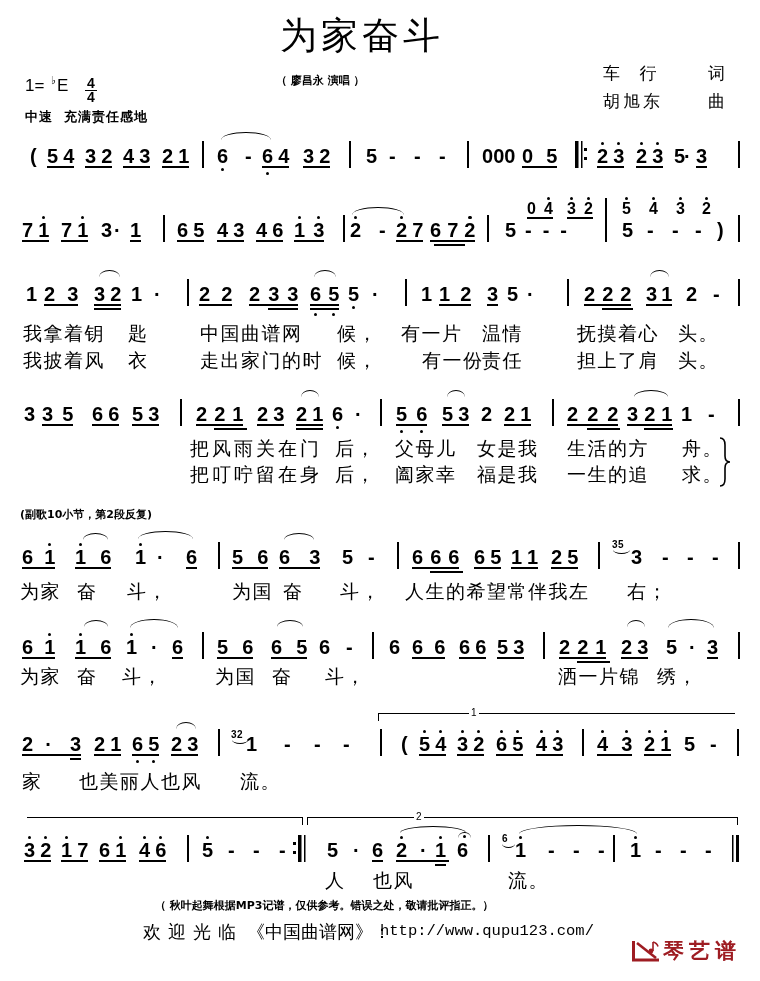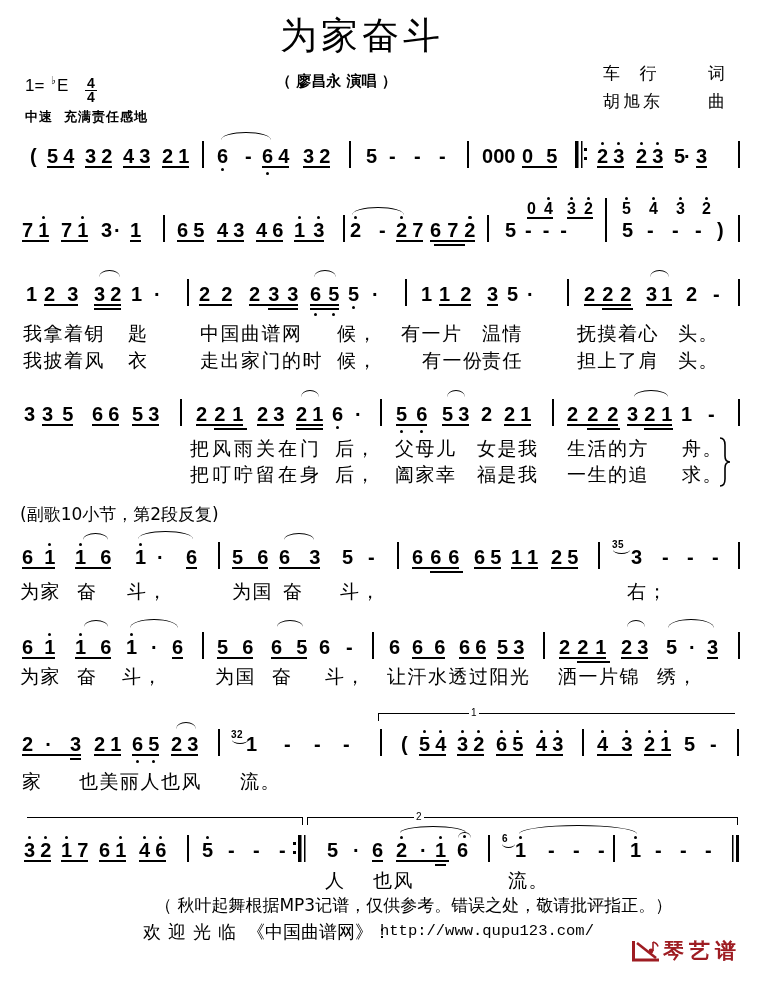--- a/index.html
+++ b/index.html
@@ -1,21 +1,21 @@
 <!DOCTYPE html>
 <html><head>
 <meta charset="utf-8">
 <style>
 *{margin:0;padding:0;box-sizing:border-box}
 html,body{width:760px;height:981px;background:#fff;overflow:hidden}
 body{position:relative;color:#000;font-family:"Liberation Sans",sans-serif;--brand:#9e1c22}
 i{display:block;font-style:normal;position:absolute}
 .abs{position:absolute;white-space:pre}
 .title{font-family:"DejaVu Sans",sans-serif;font-weight:normal;font-size:37px;line-height:42px;letter-spacing:4px}
-.perf{font-family:"DejaVu Sans",sans-serif;font-weight:bold;font-size:15px;line-height:18px}
+.perf{font-family:"DejaVu Sans",sans-serif;font-weight:bold;font-size:11px;line-height:18px}
 .keytxt{font-family:"Liberation Sans",sans-serif;font-size:17px;line-height:20px}
 .flat{font-family:"DejaVu Sans",sans-serif;font-size:11px;line-height:12px}
 .tsnum{font-family:"Liberation Sans",sans-serif;font-weight:bold;font-size:14px;line-height:14px;width:12px;text-align:center}
 .tsline{left:85px;top:90px;width:12px;height:1px;background:#000}
 .tempo{font-family:"DejaVu Sans",sans-serif;font-weight:bold;font-size:13px;line-height:16px;letter-spacing:1px}
 .credit{font-family:"DejaVu Serif",serif;font-size:17px;line-height:20px}
 .row{position:absolute;left:0;width:760px;height:20px}
 .t{position:absolute;top:0;font-family:"Liberation Sans",sans-serif;font-weight:bold;font-size:20px;line-height:20px;white-space:pre;--ls:5px;letter-spacing:var(--ls)}
 .t>span{position:relative}
 .t .hi::before{content:"";position:absolute;top:-3px;left:calc((100% - var(--ls))/2 - 1.6px);width:3.3px;height:3.3px;border-radius:50%;background:#000}
@@ -43,21 +43,21 @@
  radial-gradient(circle,#000 1.5px,transparent 1.9px) 0 15px/5px 5px no-repeat,
  linear-gradient(#000,#000) 6px 0/3.5px 100% no-repeat,
  linear-gradient(#000,#000) 11.5px 0/1.5px 100% no-repeat}
 .final-bar{top:-5px;width:7px;height:27px;background:
  linear-gradient(#000,#000) 0 0/1.5px 100% no-repeat,
  linear-gradient(#000,#000) 3.5px 0/3.5px 100% no-repeat}
 .lyr{position:absolute;left:0;width:760px;height:21px}
 .w{position:absolute;top:0;font-family:"DejaVu Serif",serif;font-size:19px;line-height:21px;letter-spacing:1.5px;white-space:pre}
 .volta{height:8px;border-top:1.3px solid #000}
 .vlabel{position:absolute;top:-7px;font-family:"Liberation Sans",sans-serif;font-size:10px;line-height:12px;background:#fff;padding:0 2px}
-.fnote{font-family:"DejaVu Sans",sans-serif;font-weight:normal;font-size:17px;line-height:15px}
+.fnote{font-family:"DejaVu Sans",sans-serif;font-weight:bold;font-size:11px;line-height:15px}
 .banner{font-family:"DejaVu Serif",serif;font-size:18px;line-height:21px}
 .url{font-family:"Liberation Mono",monospace;font-size:15.5px;line-height:21px}
 .logo-text{position:absolute;left:32px;top:0;font-family:"DejaVu Sans",sans-serif;font-weight:bold;font-size:21px;line-height:24px;letter-spacing:5px;color:var(--brand);white-space:pre}
 </style>
 </head>
 <body style="--brand: #9e1c22;">
 
 <div>
   <div class="abs title" style="left:280px;top:15px">为家奋斗</div>
   <div class="abs perf" style="left:276px;top:72px">（ 廖昌永 演唱 ）</div>
@@ -283,20 +283,21 @@
   <i class="slur" style="left:138px;top:-16px;width:55px"></i>
   <i class="slur" style="left:284px;top:-14px;width:30px;height:7px"></i>
 </div>
 <div class="lyr" style="top:581px">
   <span class="w" style="left:20px">为家</span>
   <span class="w" style="left:77px">奋</span>
   <span class="w" style="left:127px">斗，</span>
   <span class="w" style="left:232px">为国</span>
   <span class="w" style="left:283px">奋</span>
   <span class="w" style="left:340px">斗，</span>
+  <span class="w" style="left:405px">人生的希望常伴我左</span>
   <span class="w" style="left:627px">右；</span>
 </div>
 
 <div class="row" style="top:637px">
   <span class="t u1" style="left:22px;--ls:11px"><span>6</span><span class="hi">1</span></span>
   <span class="t u1" style="left:75px;--ls:14px"><span class="hi">1</span><span>6</span></span>
   <span class="t" style="left:126px"><span class="hi">1</span></span>
   <span class="t" style="left:151px"><span>·</span></span>
   <span class="t u1" style="left:172px"><span>6</span></span>
   <i class="bar" style="left:202px"></i>
@@ -323,21 +324,20 @@
   <i class="slur" style="left:627px;top:-17px;width:18px;height:7px"></i>
   <i class="slur" style="left:668px;top:-18px;width:46px;height:9px"></i>
 </div>
 <div class="lyr" style="top:666px">
   <span class="w" style="left:20px">为家</span>
   <span class="w" style="left:77px">奋</span>
   <span class="w" style="left:122px">斗，</span>
   <span class="w" style="left:215px">为国</span>
   <span class="w" style="left:272px">奋</span>
   <span class="w" style="left:325px">斗，</span>
-  <span class="w" style="left:387px">让汗水透过阳光</span>
   <span class="w" style="left:558px">洒一片锦</span>
   <span class="w" style="left:657px">绣，</span>
 </div>
 
 <i class="volta" style="left:378px;top:713px;width:357px;border-left:1.3px solid #000">
   <span class="vlabel" style="left:90px">1</span>
 </i>
 <div class="row" style="top:734px">
   <span class="t" style="left:22px;--ls:12px"><span>2</span><span>·</span></span>
   <span class="t u2" style="left:70px"><span>3</span></span>

